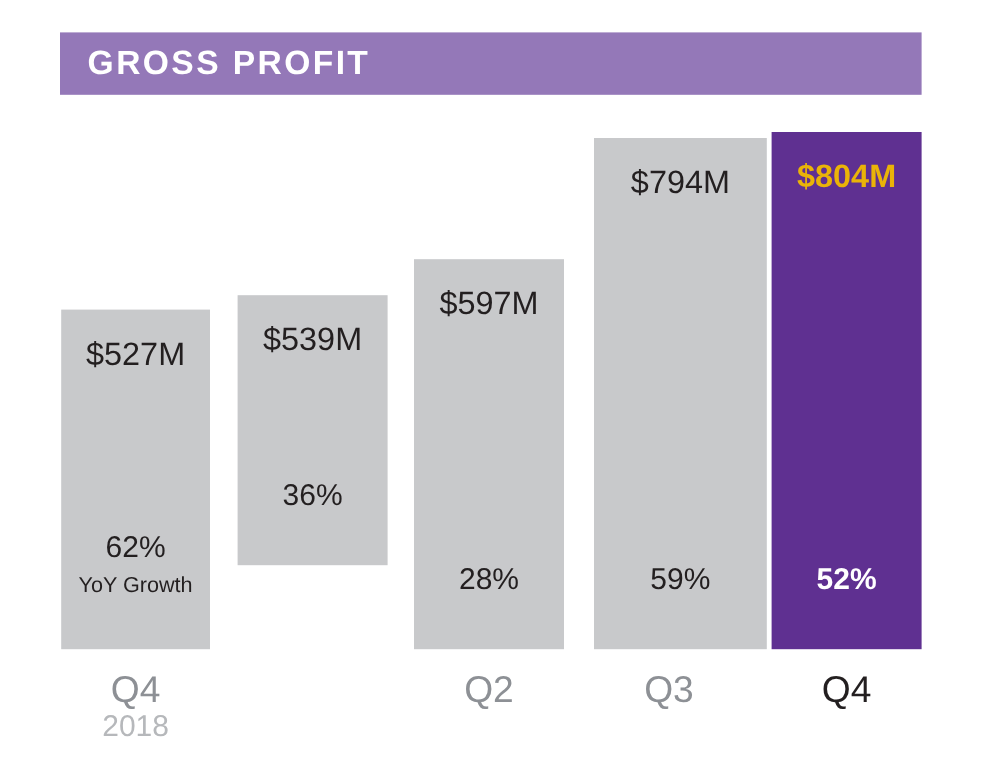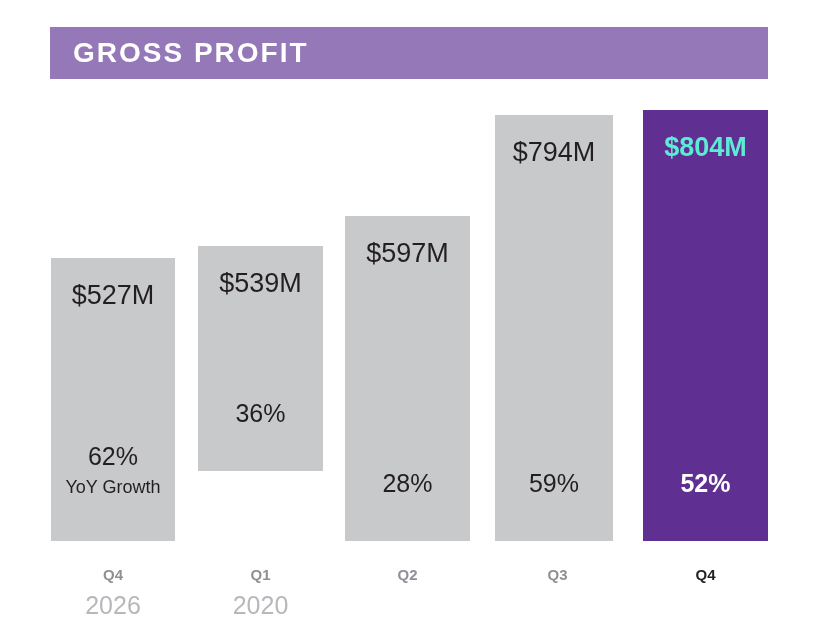--- a/index.html
+++ b/index.html
@@ -57,21 +57,21 @@
 
   .bar-value {
     position: absolute;
     left: 0;
     right: 0;
     text-align: center;
     font-size: 27px;
     font-family: "Liberation Sans", sans-serif;
   }
   .bar-value.dark  { color: #231f20; font-weight: normal; }
-  .bar-value.light { color: #5eead4; font-weight: bold; }
+  .bar-value.light { color: #eab308; font-weight: bold; }
 
   .bar-growth {
     position: absolute;
     left: 0;
     right: 0;
     text-align: center;
     font-size: 25px;
     font-family: "Liberation Sans", sans-serif;
   }
   .bar-growth.dark  { color: #231f20; font-weight: normal; }
@@ -88,22 +88,22 @@
     white-space: nowrap;
   }
 
   
   .cat-label {
     position: absolute;
     text-align: center;
     font-family: "Liberation Sans", sans-serif;
   }
   .cat-quarter {
-    font-size: 15px;
-    font-weight: bold;
+    font-size: 31px;
+    font-weight: normal;
     line-height: 30px;
   }
   .cat-quarter.muted  { color: #8d9095; }
   .cat-quarter.strong { color: #231f20; }
   .cat-year {
     font-size: 25px;
     font-weight: normal;
     color: #b6b8bb;
     line-height: 30px;
   }
@@ -128,39 +128,35 @@
     <div class="bar gray" style="left:198px; top:246px; width:125px; height:225px;">
       <div class="bar-value dark" style="top:22px;">$539M</div>
       <div class="bar-growth dark" style="bottom:43px;">36%</div>
     </div>
 
     <div class="bar gray" style="left:345px; top:216px; width:125px; height:325px;">
       <div class="bar-value dark" style="top:22px;">$597M</div>
       <div class="bar-growth dark" style="bottom:43px;">28%</div>
     </div>
 
-    <div class="bar gray" style="left:495px; top:115px; width:118px; height:426px;">
+    <div class="bar gray" style="left:495px; top:115px; width:144px; height:426px;">
       <div class="bar-value dark" style="top:22px;">$794M</div>
       <div class="bar-growth dark" style="bottom:43px;">59%</div>
     </div>
 
     <div class="bar accent" style="left:643px; top:110px; width:125px; height:431px;">
       <div class="bar-value light" style="top:22px;">$804M</div>
       <div class="bar-growth light" style="bottom:43px;">52%</div>
     </div>
 
     <div class="cat-label" style="left:51px; top:560px; width:124px;">
       <div class="cat-quarter muted">Q4</div>
-      <div class="cat-year">2026</div>
+      <div class="cat-year">2018</div>
     </div>
 
-    <div class="cat-label" style="left:198px; top:560px; width:125px;">
-      <div class="cat-quarter muted">Q1</div>
-      <div class="cat-year">2020</div>
-    </div>
 
     <div class="cat-label" style="left:345px; top:560px; width:125px;">
       <div class="cat-quarter muted">Q2</div>
       <div class="cat-year"></div>
     </div>
 
     <div class="cat-label" style="left:495px; top:560px; width:125px;">
       <div class="cat-quarter muted">Q3</div>
       <div class="cat-year"></div>
     </div>

